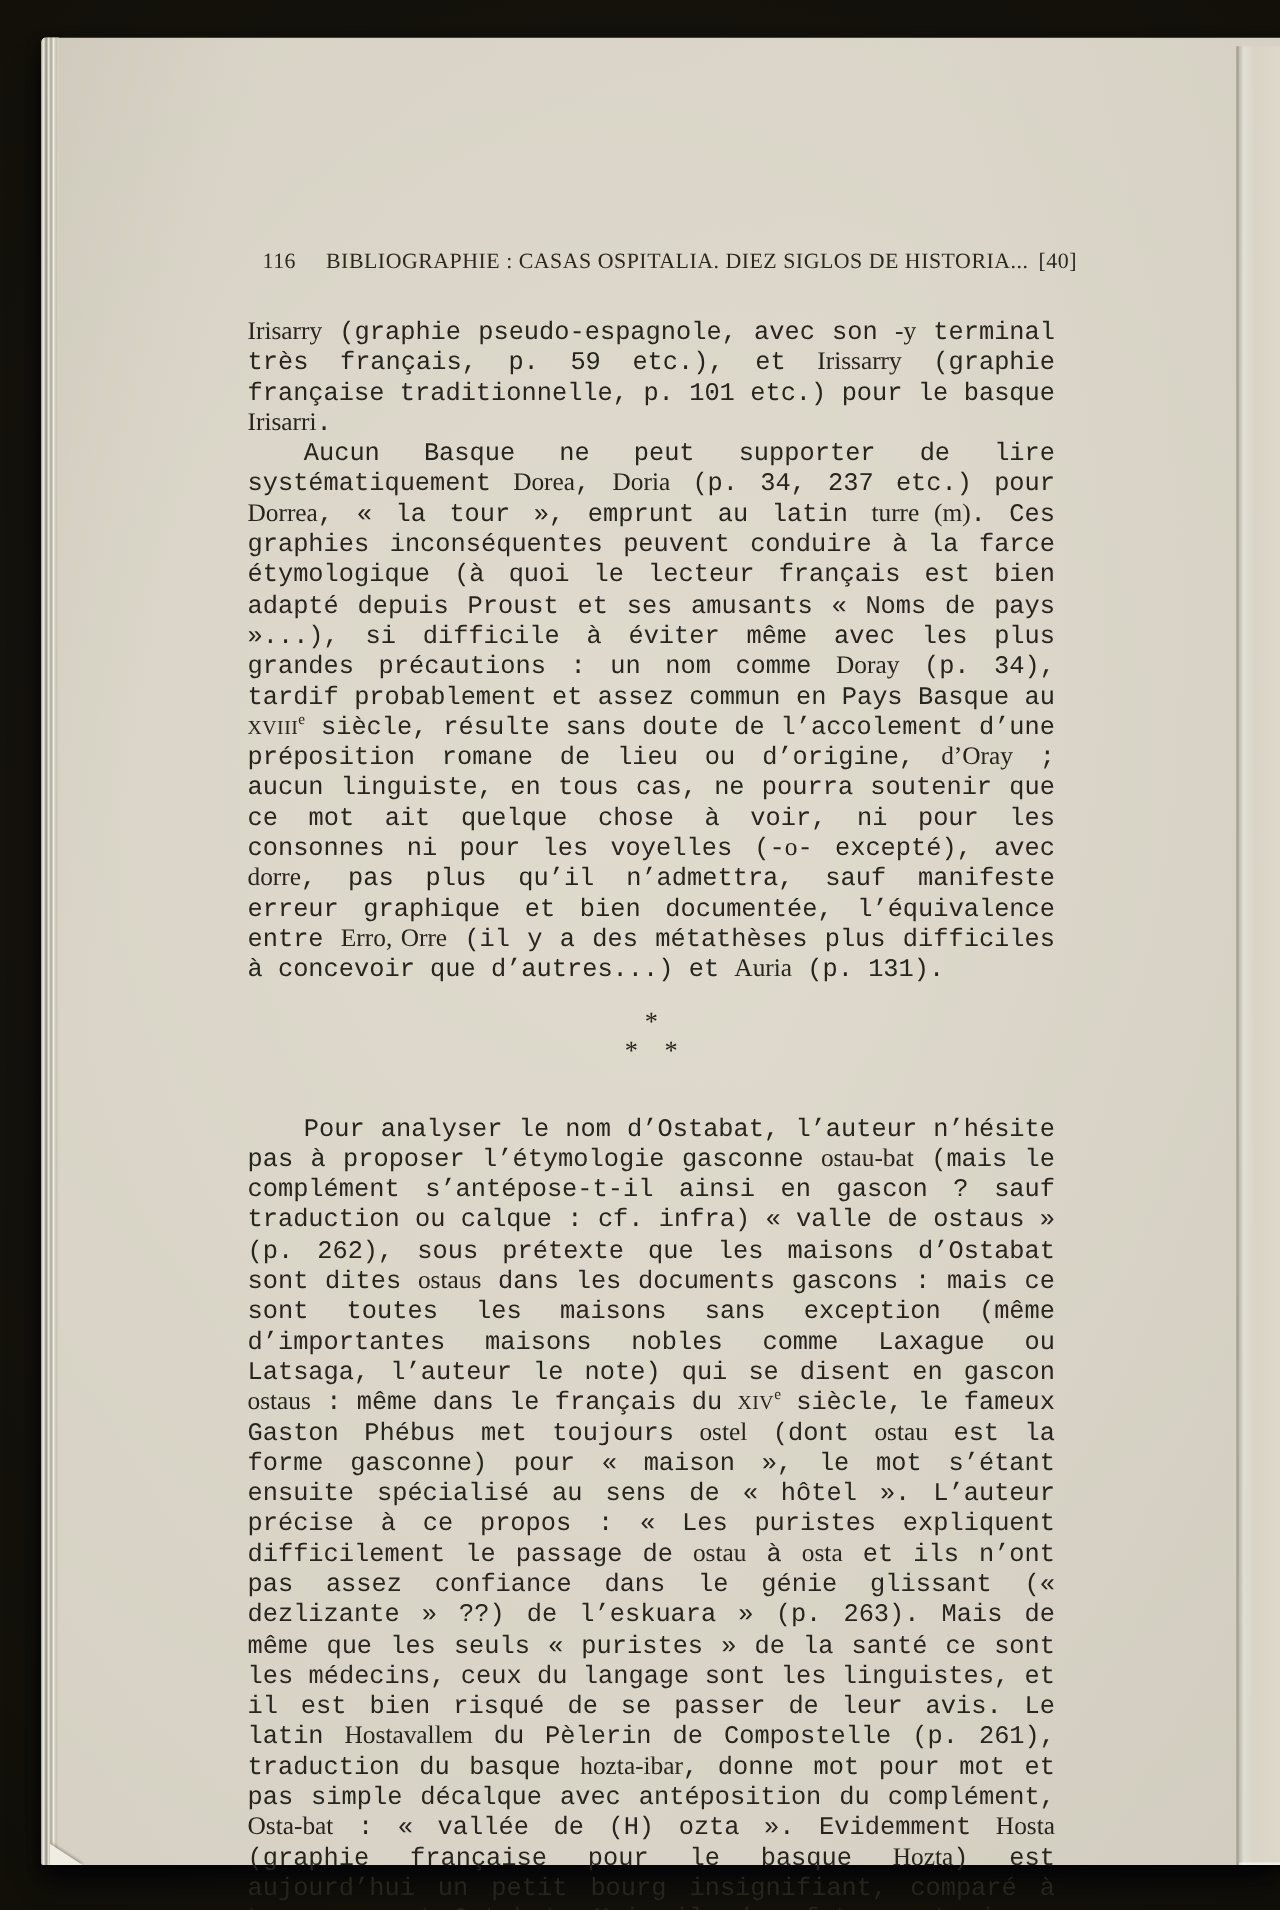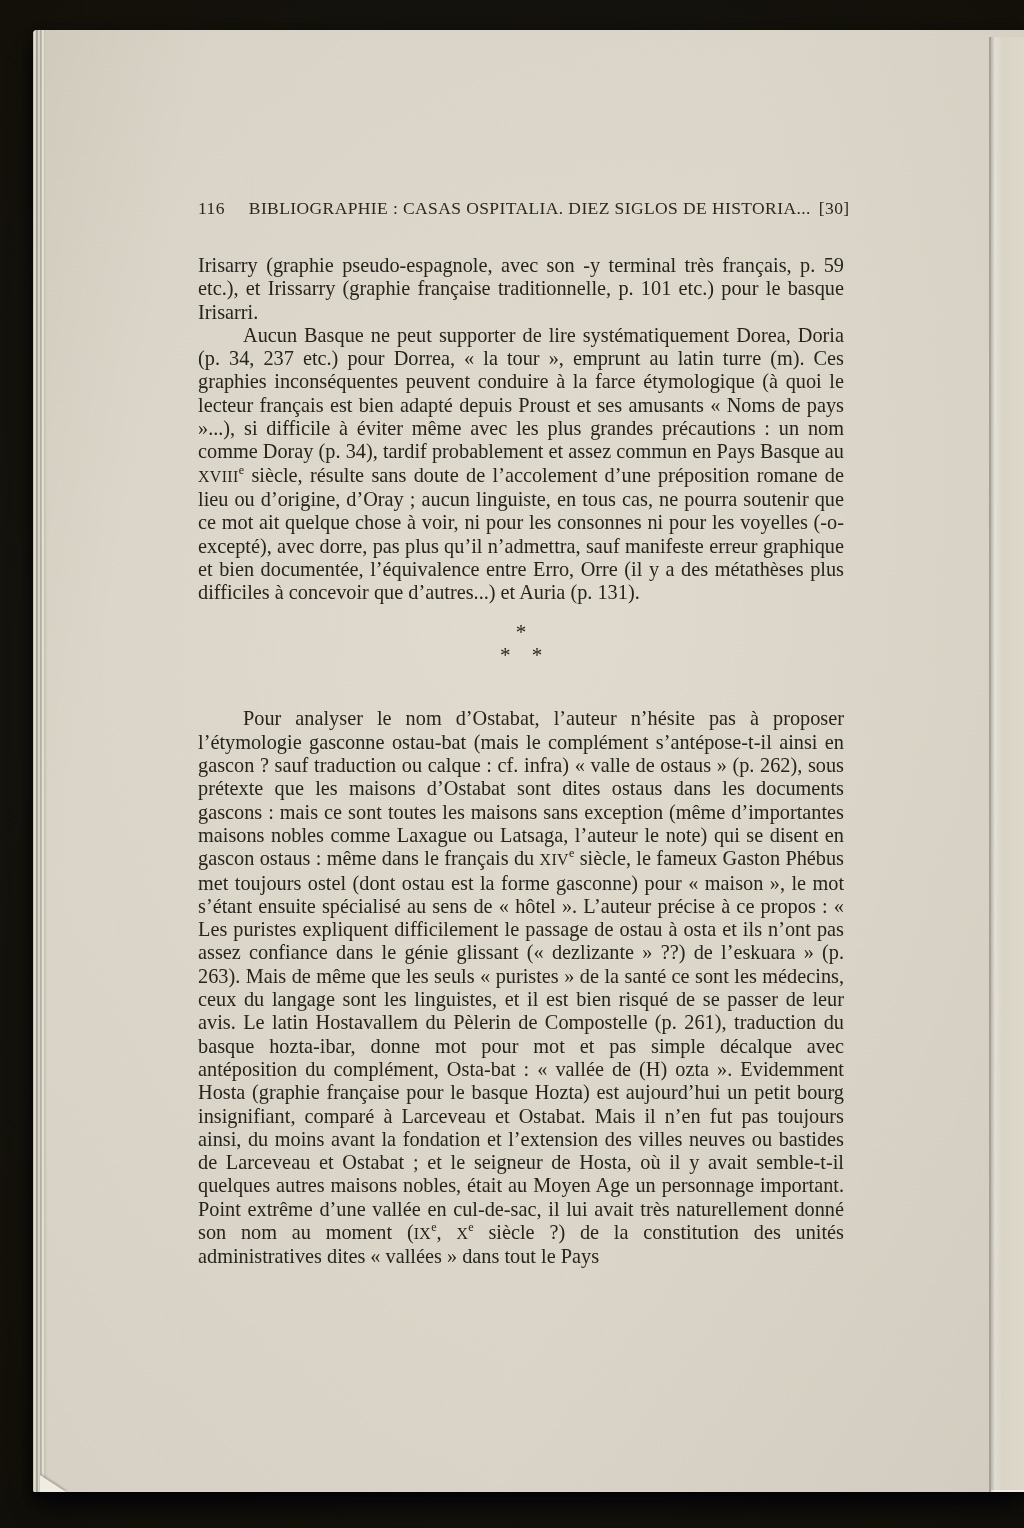--- a/index.html
+++ b/index.html
@@ -55,21 +55,21 @@
     position: absolute;
     left: 7px; bottom: 0;
     width: 0; height: 0;
     border-bottom: 17px solid #efece1;
     border-right: 26px solid transparent;
     filter: drop-shadow(1px -1px 1px rgba(80,75,65,0.4));
   }
   
   .running-head {
     position: absolute;
-    left: 165px;
+    left: 177px;
     top: 168px;
     width: 646px;
     display: flex;
     justify-content: flex-start;
     align-items: baseline;
     font-size: 17.5px;
     letter-spacing: 0.4px;
     color: #2b2820;
     white-space: nowrap;
   }
@@ -87,21 +87,21 @@
     font-size: 20.3px;
     line-height: 23.3px;
     color: #27241d;
     text-align: justify;
   }
   .para {
     margin: 0;
     hyphens: auto;
   }
   .para.indent { text-indent: 45px; }
-  .run-n { font-style: normal; }
+  .run-n { font-style: normal; font-family: Liberation Mono, monospace; }
   .run-i { }
   .run-sc { font-size: 0.78em; letter-spacing: 0.4px; }
   .run-sup {
     font-size: 0.60em;
     vertical-align: super;
     line-height: 0;
   }
   .asterism {
     margin: 17px 0 40px 0;
     text-align: center;
@@ -116,21 +116,21 @@
 
 <div class="scene">
   <div class="page">
     <div class="left-edges"></div>
     <div class="right-curl"></div>
     <div class="corner-fold"></div>
 
     <header class="running-head">
       <span>116</span>
       <span class="rh-title">BIBLIOGRAPHIE : CASAS OSPITALIA. DIEZ SIGLOS DE HISTORIA...</span>
-      <span>[30]</span>
+      <span>[40]</span>
     </header>
 
     <main class="text-col">
       <section>
           <p class="para"><span class="run-i">Irisarry</span><span class="run-n"> (graphie pseudo-espagnole, avec son </span><span class="run-i">-y</span><span class="run-n"> terminal très français, p. 59 etc.), et </span><span class="run-i">Irissarry</span><span class="run-n"> (graphie française traditionnelle, p. 101 etc.) pour le basque </span><span class="run-i">Irisarri</span><span class="run-n">.</span></p>
           <p class="para indent"><span class="run-n">Aucun Basque ne peut supporter de lire systématiquement </span><span class="run-i">Dorea</span><span class="run-n">, </span><span class="run-i">Doria</span><span class="run-n"> (p. 34, 237 etc.) pour </span><span class="run-i">Dorrea</span><span class="run-n">, « la tour », emprunt au latin </span><span class="run-i">turre (m)</span><span class="run-n">. Ces graphies inconséquentes peuvent conduire à la farce étymologique (à quoi le lecteur français est bien adapté depuis Proust et ses amusants « Noms de pays »...), si difficile à éviter même avec les plus grandes précautions : un nom comme </span><span class="run-i">Doray</span><span class="run-n"> (p. 34), tardif probablement et assez commun en Pays Basque au </span><span class="run-sc">XVIII</span><span class="run-sup">e</span><span class="run-n"> siècle, résulte sans doute de l’accolement d’une préposition romane de lieu ou d’origine, </span><span class="run-i">d’Oray</span><span class="run-n"> ; aucun linguiste, en tous cas, ne pourra soutenir que ce mot ait quelque chose à voir, ni pour les consonnes ni pour les voyelles (-</span><span class="run-i">o</span><span class="run-n">- excepté), avec </span><span class="run-i">dorre</span><span class="run-n">, pas plus qu’il n’admettra, sauf manifeste erreur graphique et bien documentée, l’équivalence entre </span><span class="run-i">Erro, Orre</span><span class="run-n"> (il y a des métathèses plus difficiles à concevoir que d’autres...) et </span><span class="run-i">Auria</span><span class="run-n"> (p. 131).</span></p>
         </section>
 
       <div class="asterism">
         <div class="top-row">*</div>

